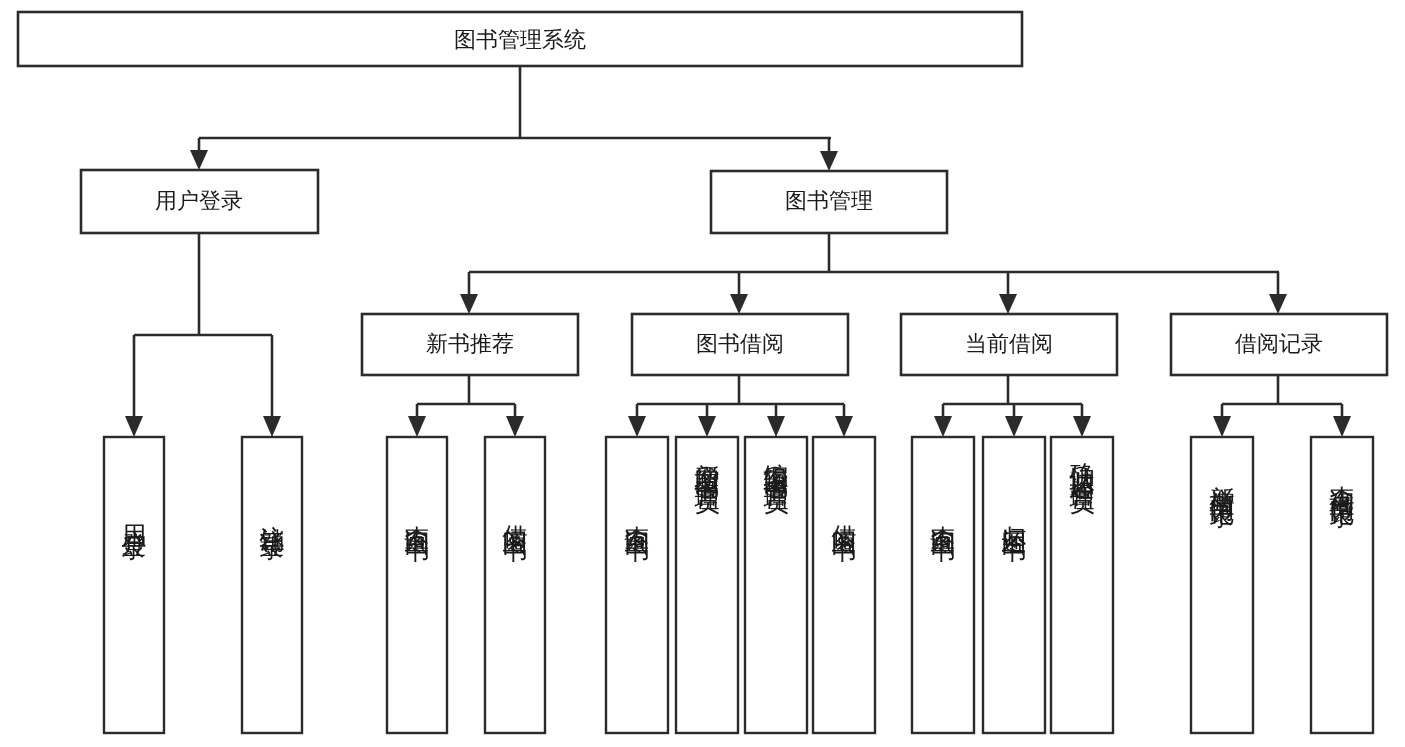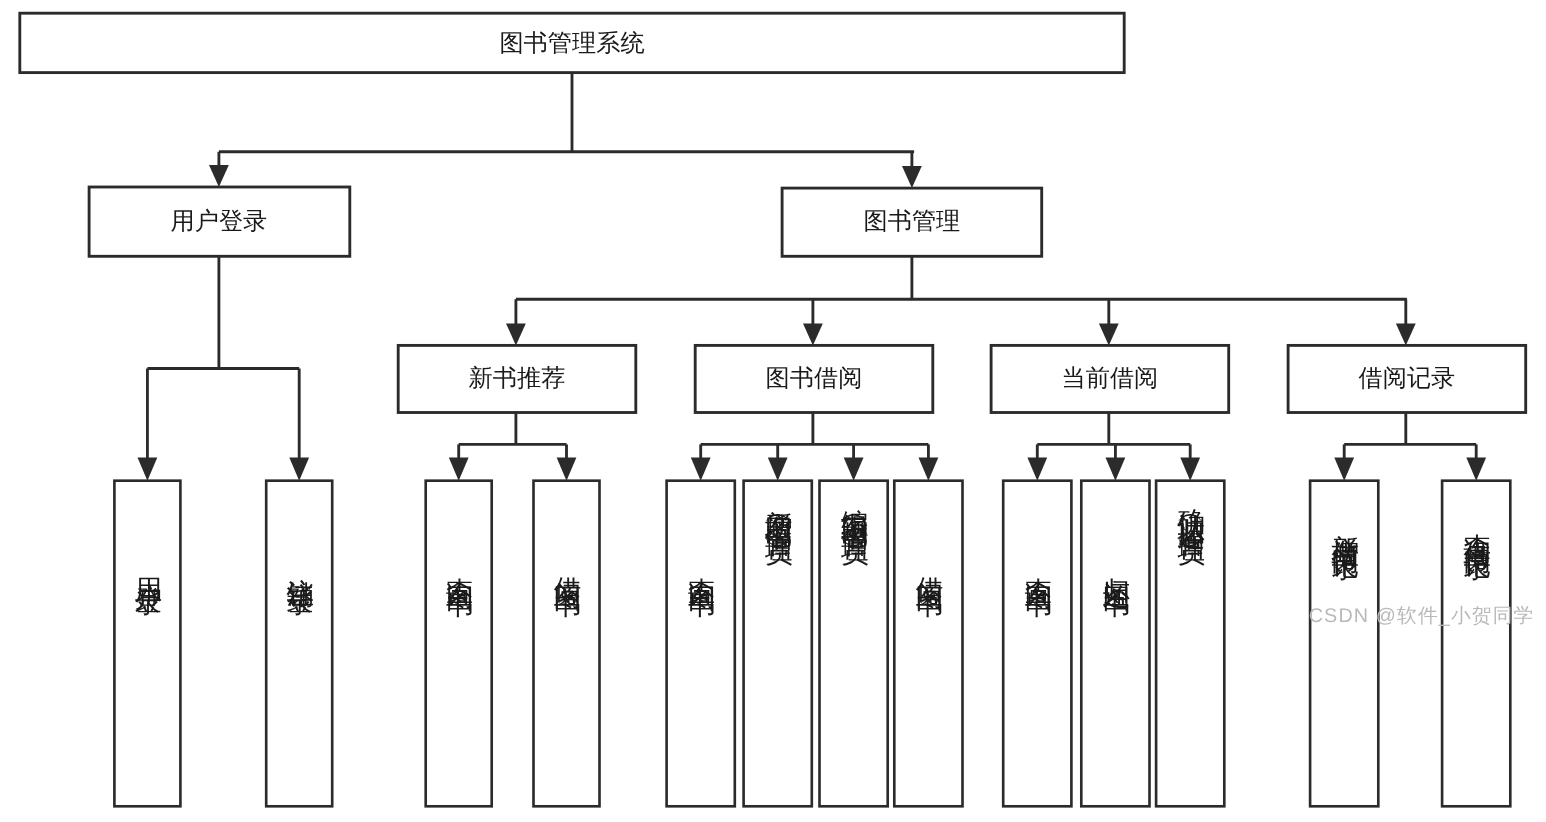--- a/index.html
+++ b/index.html
@@ -243,14 +243,13 @@
   <div class="leaf-label-wrap" style="left:1051px; top:437px; width:62px; height:296px;">
     <span class="leaf-label" style="margin-top:6px;">确认归还（管理员）</span>
   </div>
   <div class="leaf-label-wrap" style="left:1191px; top:437px; width:62px; height:296px;">
     <span class="leaf-label" style="margin-top:28px;">新增借阅记录</span>
   </div>
   <div class="leaf-label-wrap" style="left:1311px; top:437px; width:62px; height:296px;">
     <span class="leaf-label" style="margin-top:28px;">查询借阅记录</span>
   </div>
 
-  <div class="watermark">CSDN @软件_小贺同学</div>
 </div>
 
 </body></html>

